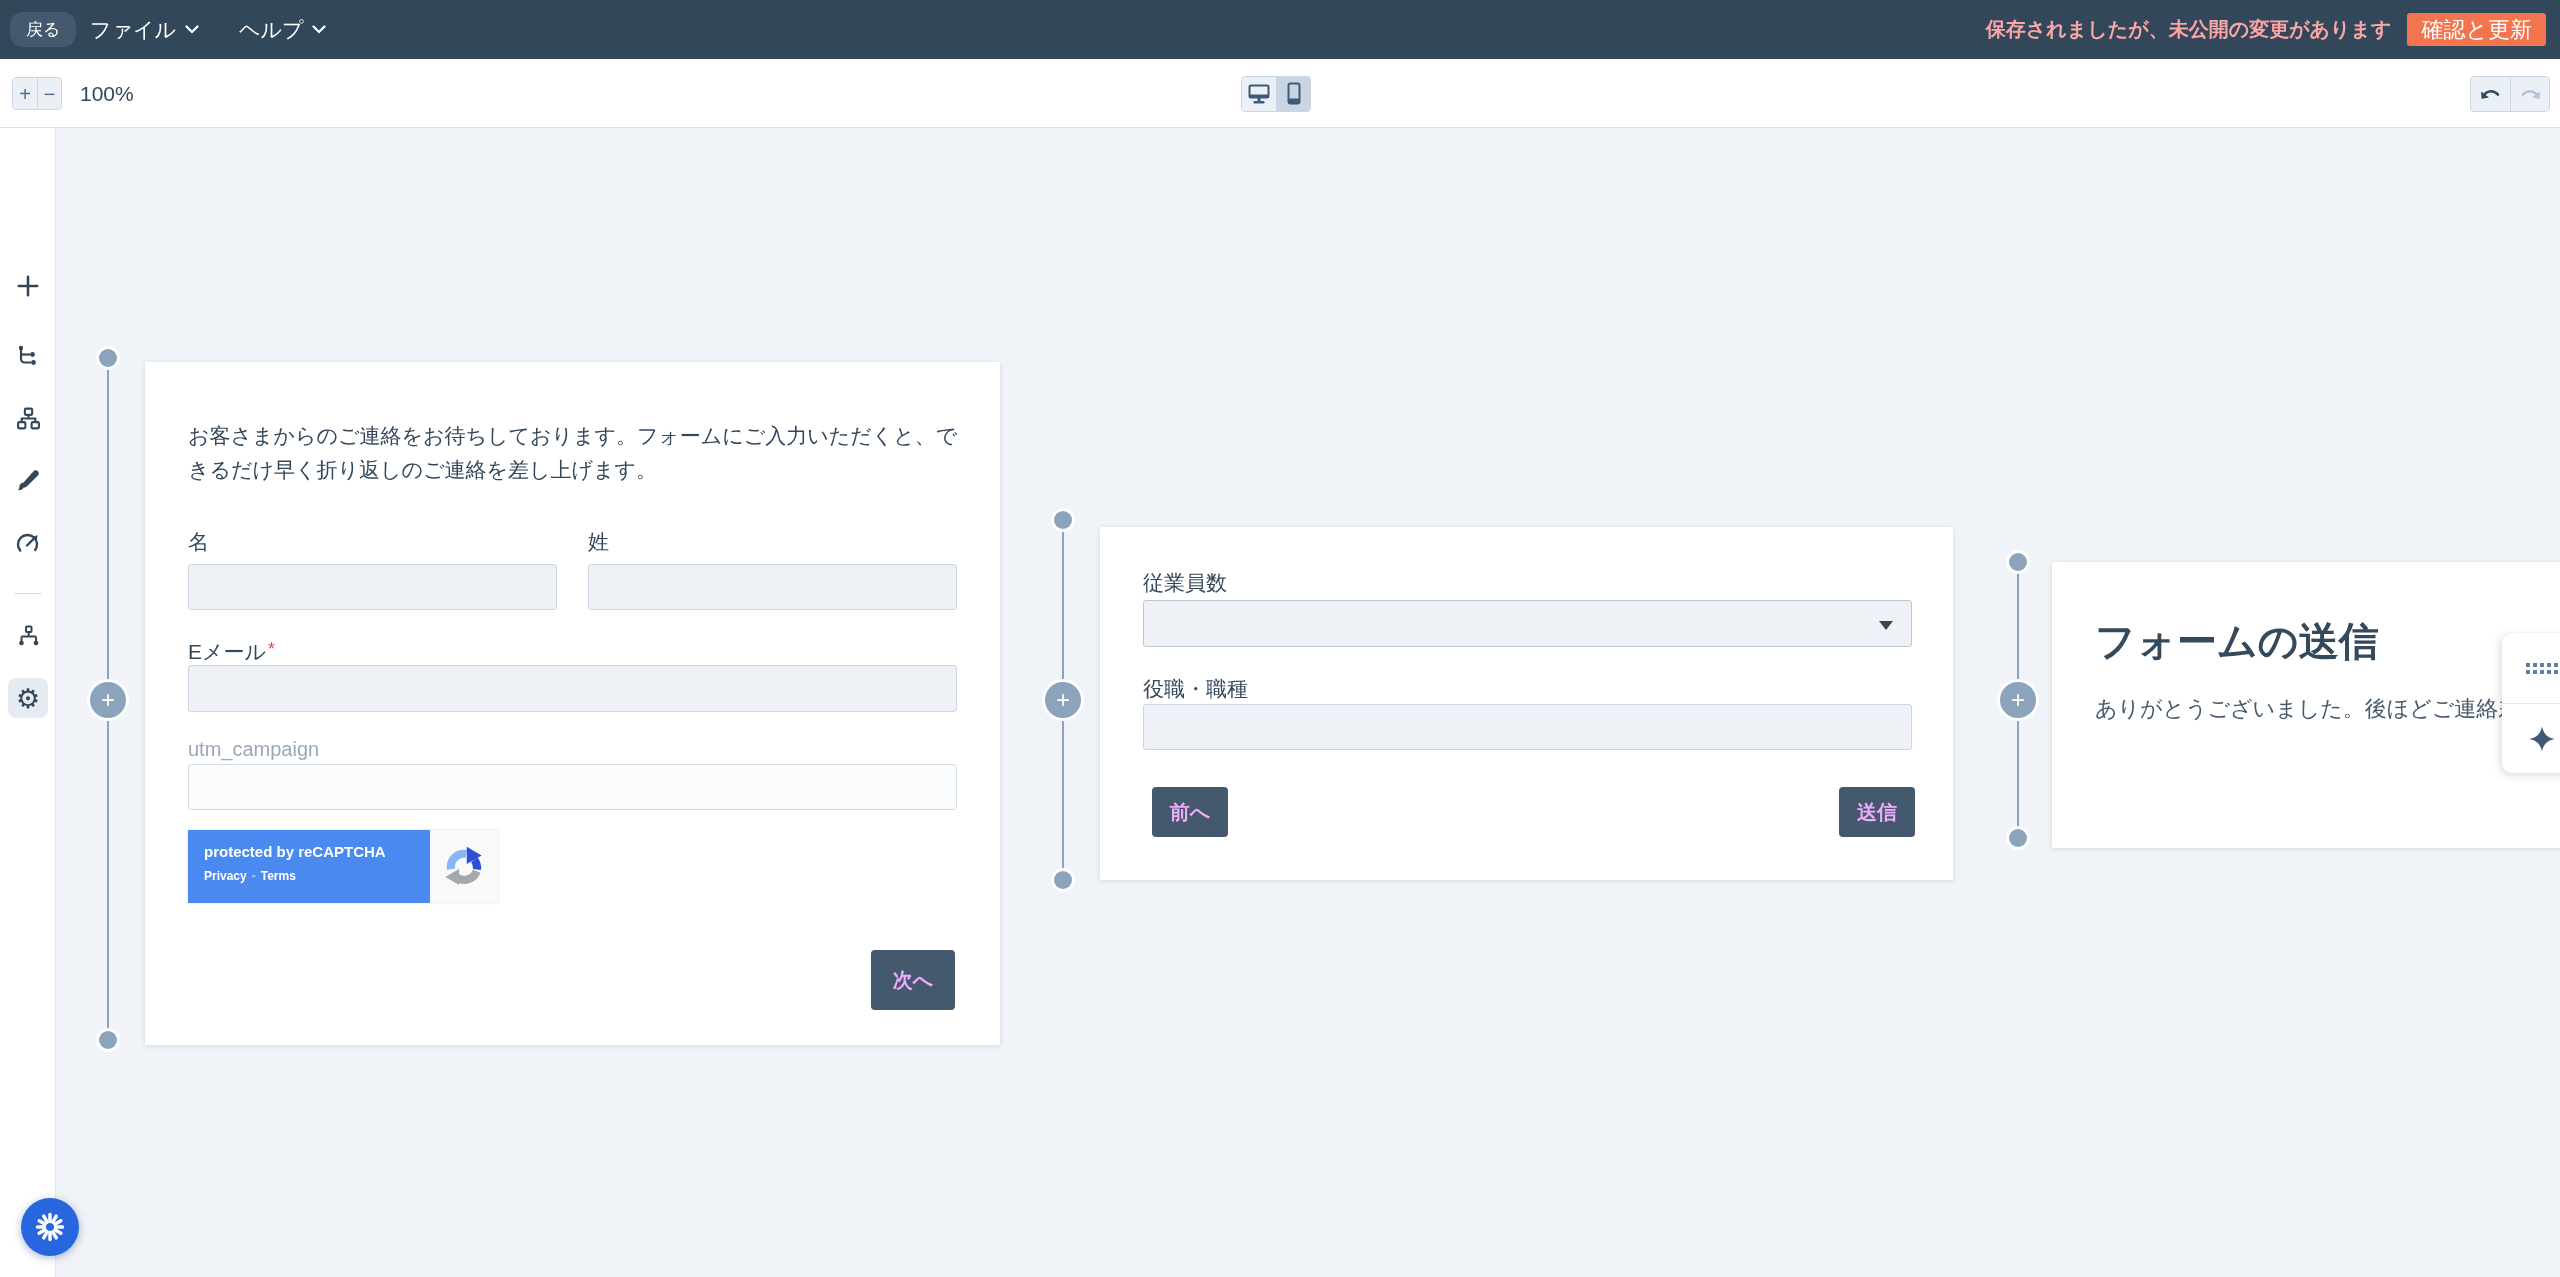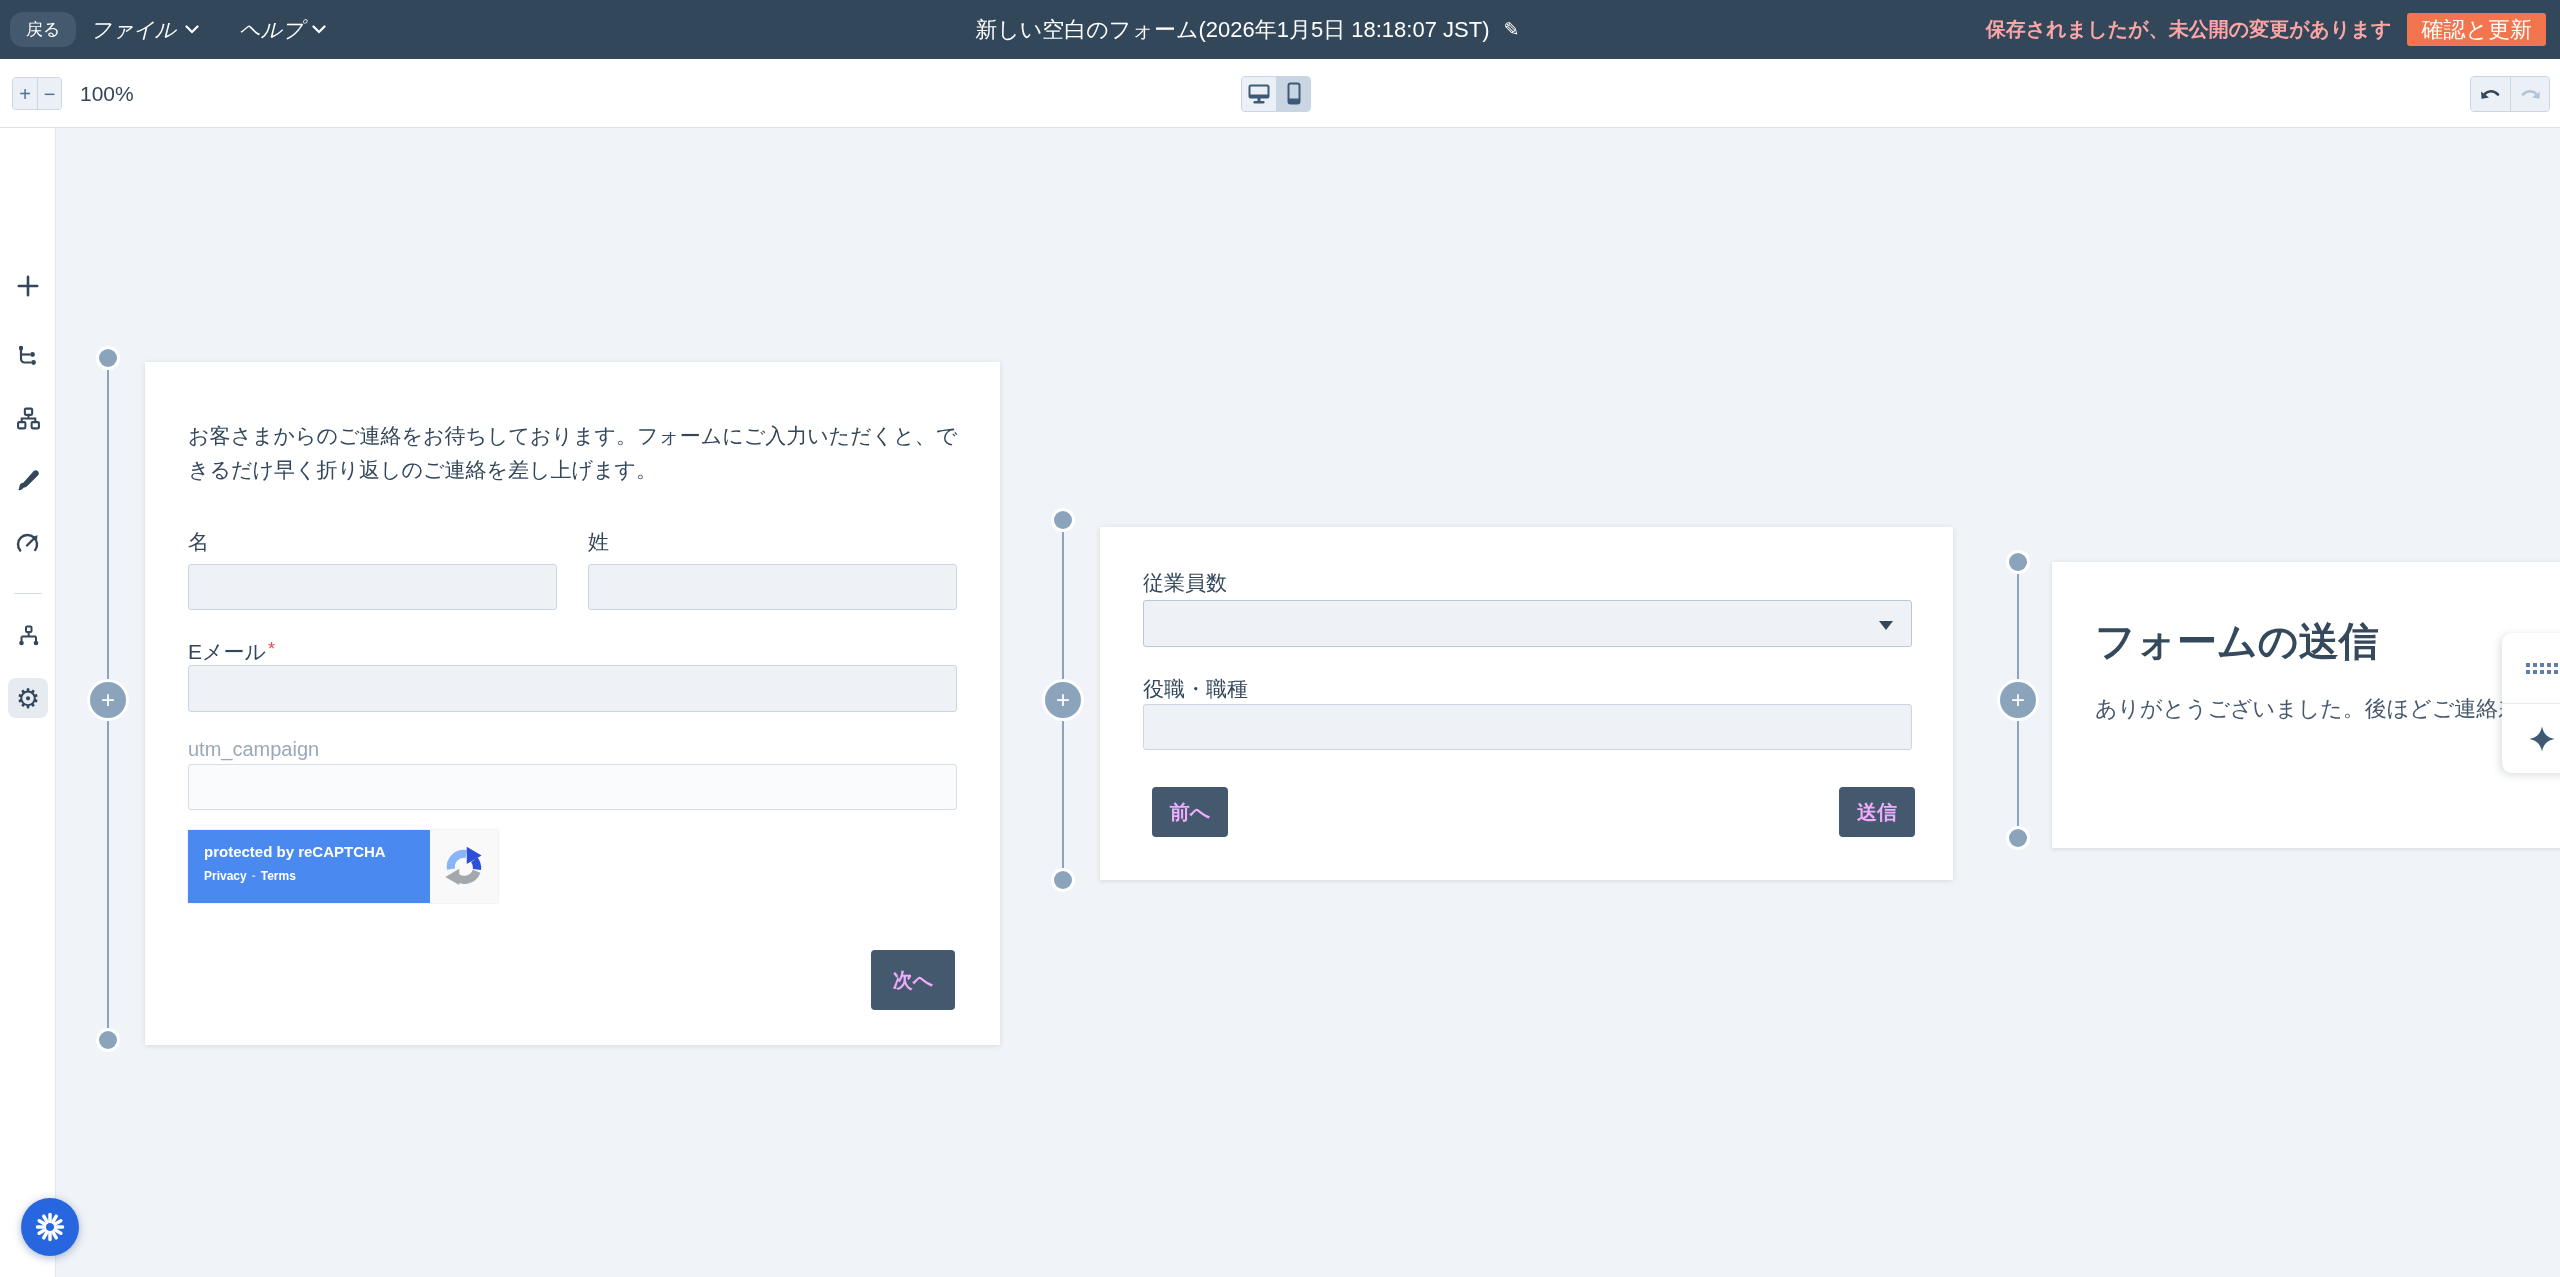--- a/index.html
+++ b/index.html
@@ -2,21 +2,21 @@
 <html><head>
 <meta charset="utf-8">
 <style>
   * { margin:0; padding:0; box-sizing:border-box; }
   html,body { width:2560px; height:1277px; overflow:hidden; }
   body { font-family:"Liberation Sans","DejaVu Sans",sans-serif; position:relative; background:#f0f4f8; }
 
   
   .topbar { position:absolute; left:0; top:0; width:2560px; height:59px; background:#33475b; display:flex; align-items:center; z-index:20; }
   .back-btn { position:absolute; left:10px; top:12px; height:35px; padding:0 16px; background:#44596e; border:none; border-radius:13px; color:#fff; font-size:17px; display:flex; align-items:center; cursor:pointer; }
-  .top-menus { position:absolute; left:90px; top:0; height:59px; display:flex; gap:40px; align-items:center;font-style:italic; }
+  .top-menus { position:absolute; left:90px; top:0; height:59px; display:flex; gap:40px; align-items:center; }
   .top-menu { display:flex; align-items:center; gap:9px; color:#fff; font-size:21px; font-weight:500; cursor:pointer; }
   .chev { width:14px; height:9px; }
   .title-wrap { position:absolute; left:50%; top:0; transform:translateX(-56%); height:59px; display:flex; align-items:center; gap:14px; color:#fff; }
   .form-title { font-size:22px; }
   .pencil { font-size:19px; color:#fff; cursor:pointer; }
   .top-right { position:absolute; right:14px; top:0; height:59px; display:flex; align-items:center; gap:16px; }
   .save-status { color:#fca5a5; font-size:20px; font-weight:600;margin-left:6px; }
   .publish-btn { height:33px; padding:0 14px; background:#f2754e; color:#fff; border:none; border-radius:3px; font-size:22px; cursor:pointer; }
 
   
@@ -93,24 +93,20 @@
           <polyline points="1.5,1.5 7,7 12.5,1.5" fill="none" stroke="#fff" stroke-width="2.2" stroke-linecap="round"></polyline>
         </svg>
     </div>
     <div class="top-menu">
       <span>ヘルプ</span>
       <svg class="chev" viewBox="0 0 14 9">
           <polyline points="1.5,1.5 7,7 12.5,1.5" fill="none" stroke="#fff" stroke-width="2.2" stroke-linecap="round"></polyline>
         </svg>
     </div>
   </nav>
-  <div class="title-wrap">
-    <span class="form-title">新しい空白のフォーム(2026年1月5日 18:18:07 JST)</span>
-    <span class="pencil">✎</span>
-  </div>
   <div class="top-right">
     <span class="save-status">保存されましたが、未公開の変更があります</span>
     <button class="publish-btn">確認と更新</button>
   </div>
 </header>
 
 <div class="toolbar">
   <div class="btn-group zoom-group">
     <button class="tb-btn">+</button>
     <button class="tb-btn">−</button>

